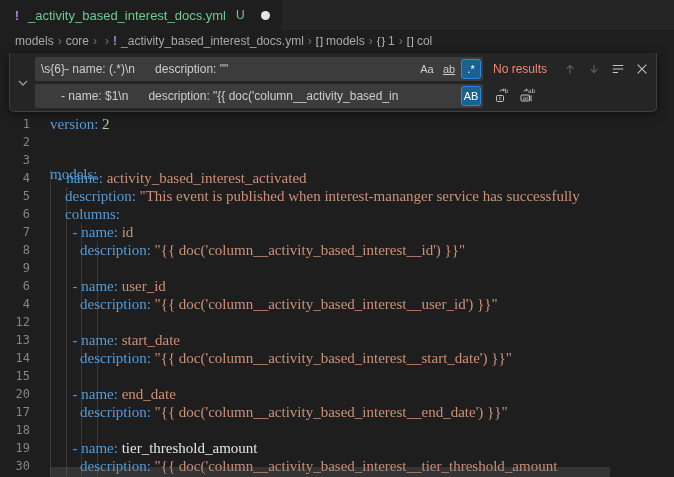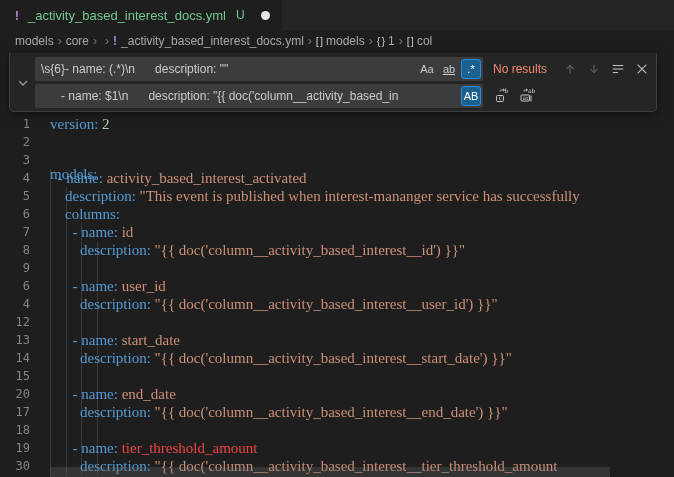--- a/index.html
+++ b/index.html
@@ -173,21 +173,21 @@
       <div class="cl" style="top: 207px;"></div>
       <div class="cl" style="top: 225px;"><span style="color: rgb(212, 212, 212);">      </span><span style="color: rgb(86, 156, 214);">- name:</span><span style="color: rgb(206, 145, 120);"> user_id</span></div>
       <div class="cl" style="top: 243px;"><span style="color: rgb(212, 212, 212);">        </span><span style="color: rgb(86, 156, 214);">description:</span><span style="color: rgb(206, 145, 120);"> "{{ doc('column__activity_based_interest__user_id') }}"</span></div>
       <div class="cl" style="top: 261px;"></div>
       <div class="cl" style="top: 279px;"><span style="color: rgb(212, 212, 212);">      </span><span style="color: rgb(86, 156, 214);">- name:</span><span style="color: rgb(206, 145, 120);"> start_date</span></div>
       <div class="cl" style="top: 297px;"><span style="color: rgb(212, 212, 212);">        </span><span style="color: rgb(86, 156, 214);">description:</span><span style="color: rgb(206, 145, 120);"> "{{ doc('column__activity_based_interest__start_date') }}"</span></div>
       <div class="cl" style="top: 315px;"></div>
       <div class="cl" style="top: 333px;"><span style="color: rgb(212, 212, 212);">      </span><span style="color: rgb(86, 156, 214);">- name:</span><span style="color: rgb(206, 145, 120);"> end_date</span></div>
       <div class="cl" style="top: 351px;"><span style="color: rgb(212, 212, 212);">        </span><span style="color: rgb(86, 156, 214);">description:</span><span style="color: rgb(206, 145, 120);"> "{{ doc('column__activity_based_interest__end_date') }}"</span></div>
       <div class="cl" style="top: 369px;"></div>
-      <div class="cl" style="top: 387px;"><span style="color: rgb(212, 212, 212);">      </span><span style="color: rgb(86, 156, 214);">- name:</span><span style="color: #ef4444;"> tier_threshold_amount</span></div>
+      <div class="cl" style="top: 387px;"><span style="color: rgb(212, 212, 212);">      </span><span style="color: rgb(86, 156, 214);">- name:</span><span style="color: #e5e5e5;"> tier_threshold_amount</span></div>
       <div class="cl" style="top: 405px;"><span style="color: rgb(212, 212, 212);">        </span><span style="color: rgb(86, 156, 214);">description:</span><span style="color: rgb(206, 145, 120);"> "{{ doc('column__activity_based_interest__tier_threshold_amount</span></div>
     </div>
 
   <div class="hscroll"></div>
 
   <div class="find-widget">
     <div class="fw-toggle">
       <svg width="12" height="12" viewBox="0 0 12 12">
           <path d="M2 4 L6 8 L10 4" fill="none" stroke="currentColor" stroke-width="1.3"></path>
         </svg>

